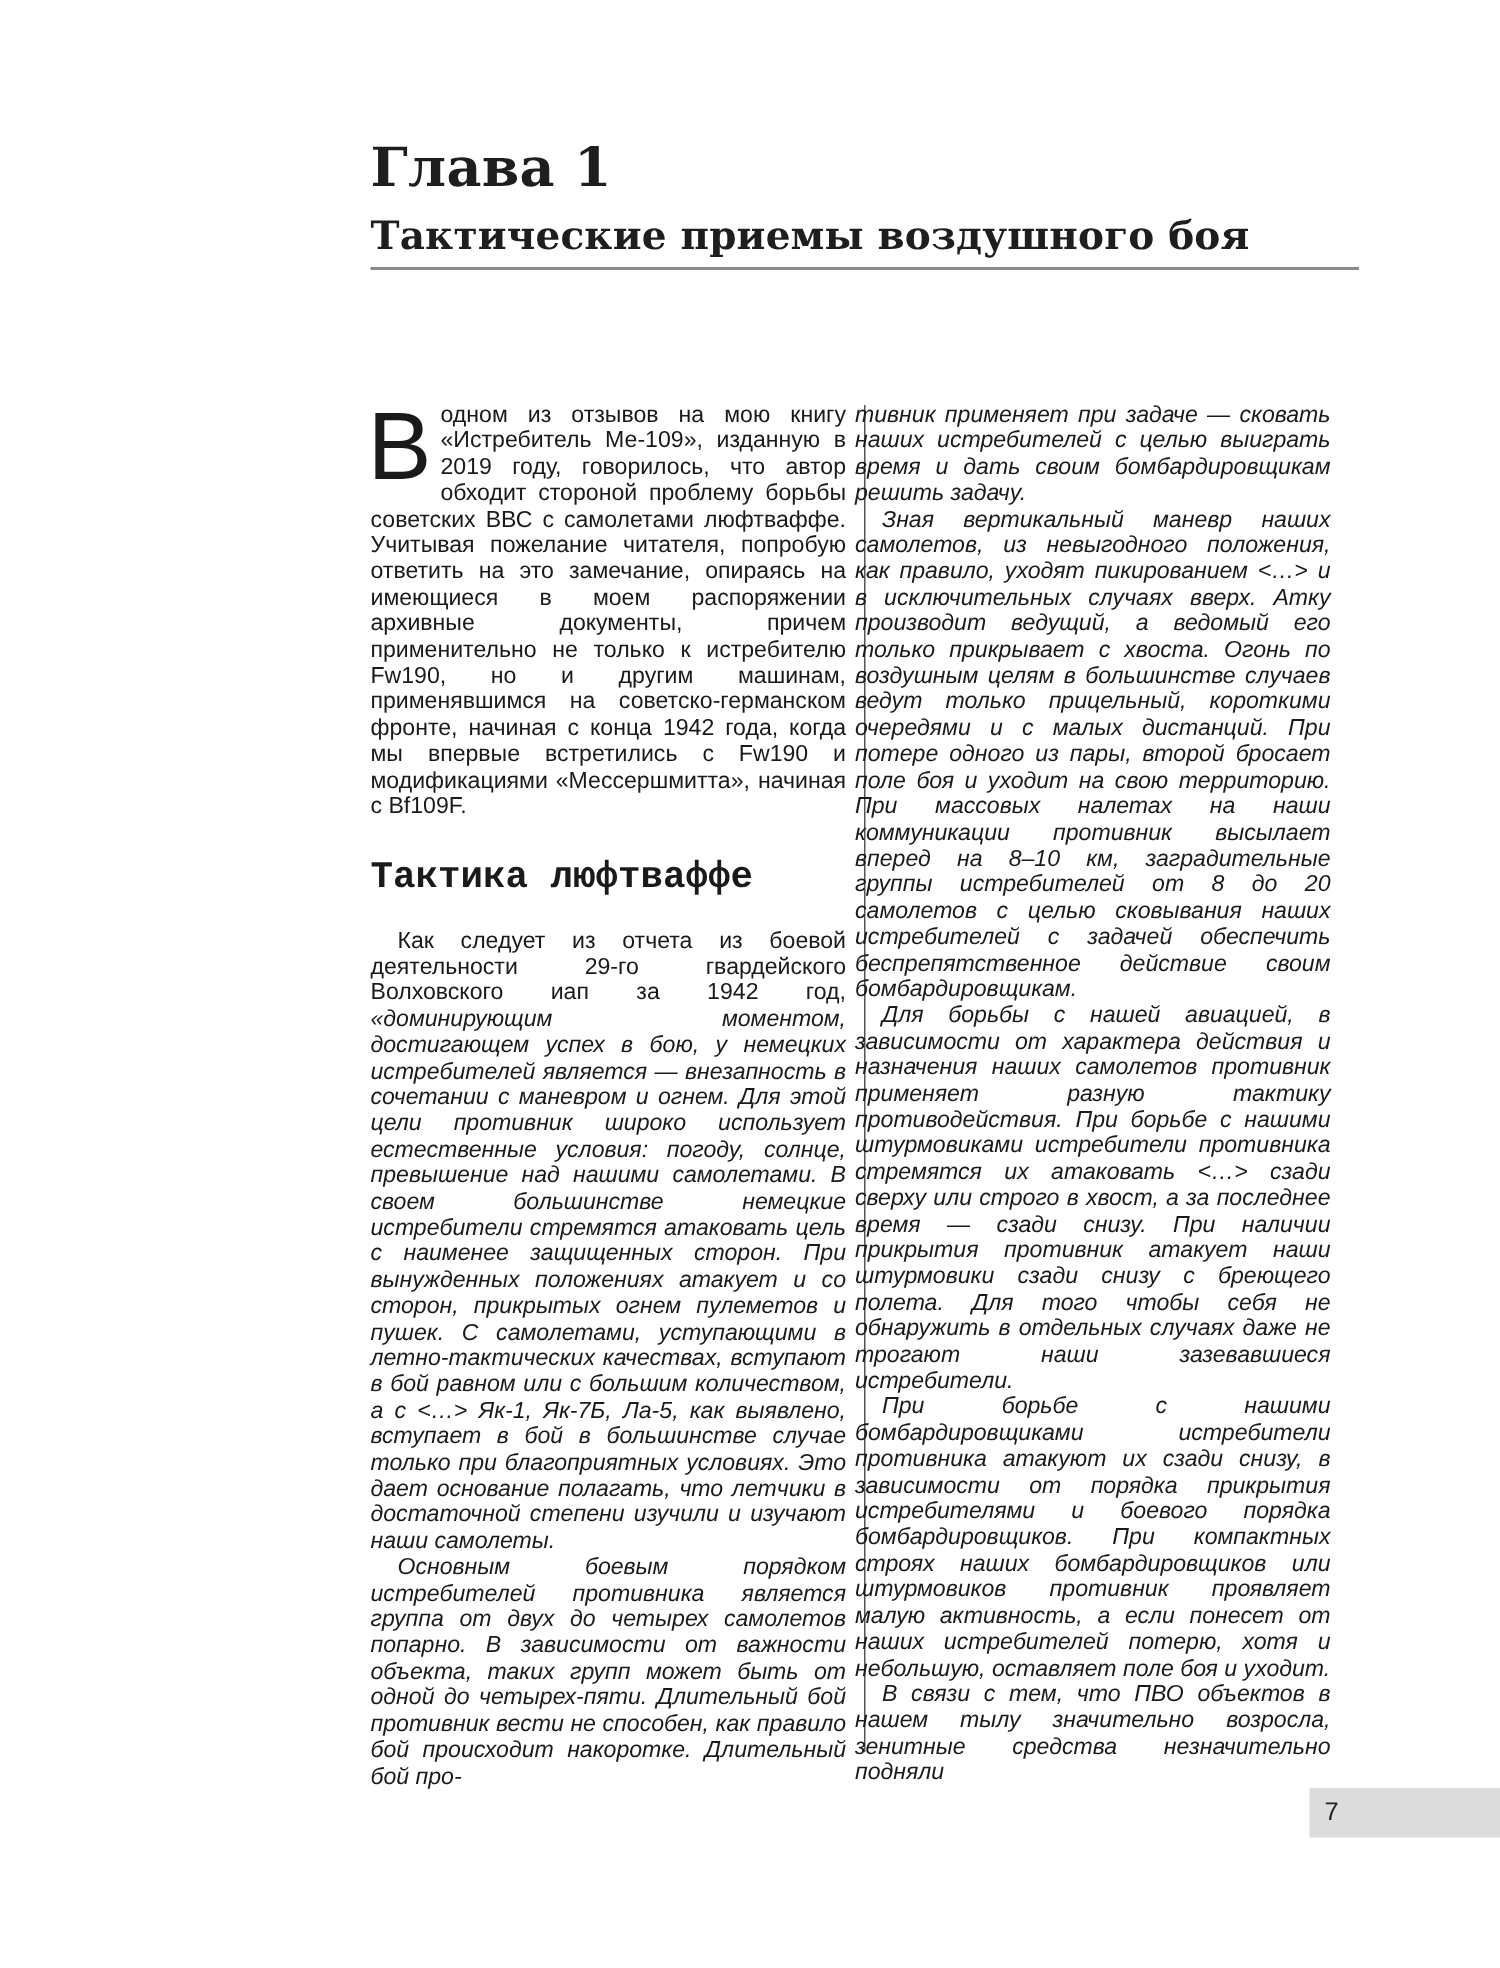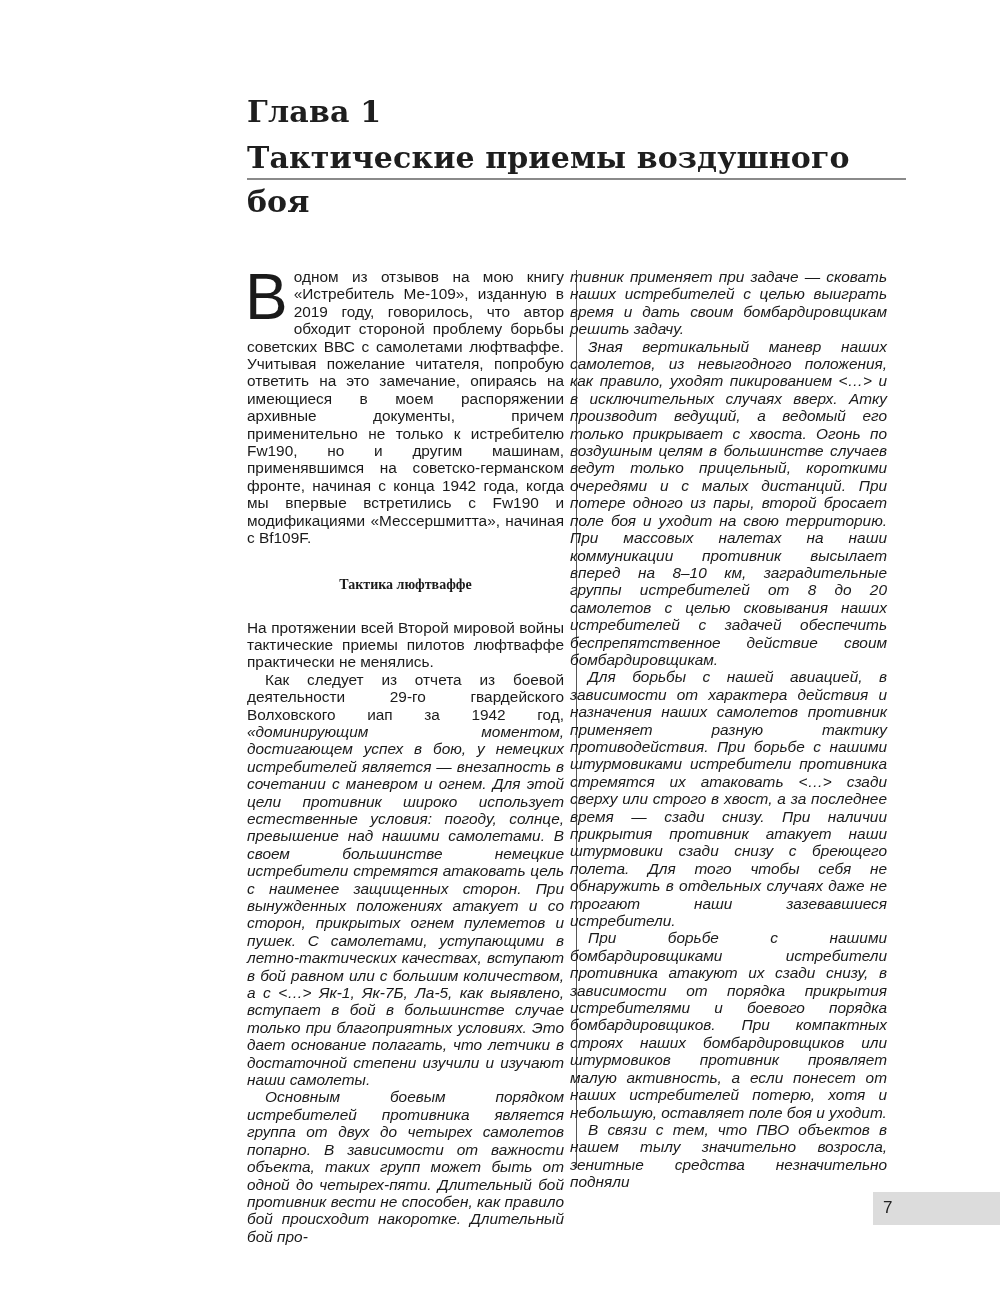--- a/index.html
+++ b/index.html
@@ -4,43 +4,43 @@
 <style>
   html, body { margin:0; padding:0; }
   body {
     width:1000px; height:1312px; background:#ffffff; position:relative; overflow:hidden;
     color:#1a1a1a;
   }
   .chapter {
     position:absolute; left:247px; top:92px; width:660px;
     font-family:"DejaVu Serif", serif; font-weight:bold; color:#1e1e1e;
   }
-  .chapter .num { font-size:30px; line-height:40px; letter-spacing:0.2px; }
-  .chapter .title { font-size:30px; line-height:44px; margin-top:4px; letter-spacing:0.1px; }
+  .chapter .num { font-size:36px; line-height:40px; letter-spacing:0.2px; }
+  .chapter .title { font-size:26px; line-height:44px; margin-top:4px; letter-spacing:0.1px; }
   .chapter-rule { position:absolute; left:247px; top:178px; width:659px; height:2px; background:#8a8a8a; }
 
   .col {
     position:absolute; top:268px; width:317px;
     font-family:"Liberation Sans", sans-serif; font-size:15.4px; line-height:17.4px;
     text-align:justify; hyphens:manual;
   }
   .col-left { left:247px; }
   .col-right { left:570px; }
   .col p { margin:0; }
   .col .ind { text-indent:18px; }
   .col em, .col .it { font-style:italic; }
   .divider { position:absolute; left:576px; top:270px; width:1px; height:898px; background:#555; }
 
   .dropcap {
     float:left; font-family:"Liberation Sans", sans-serif; font-size:64px; line-height:50px;
     margin:4px 6px 0 -2px; color:#1a1a1a;
   }
   .section-heading {
-    font-family:Liberation Serif, serif; font-weight:bold; font-size:14px;
-    line-height:24px; margin:26px 0 22px 0 !important; text-align:center;
+    font-family:Liberation Mono, monospace; font-weight:bold; font-size:25px;
+    line-height:24px; margin:26px 0 22px 0 !important; text-align:left;
   }
   .page-tab {
     position:absolute; left:873px; top:1192px; width:127px; height:33px; background:#dcdcdc;
   }
   .page-num {
     position:absolute; left:10px; top:6px; font-family:"Liberation Sans", sans-serif; font-size:17px; color:#222;
   }
 </style>
 </head>
 <body>
@@ -49,21 +49,20 @@
   <div class="num">Глава 1</div>
   <div class="title">Тактические приемы воздушного боя</div>
 </div>
 <div class="chapter-rule"></div>
 
 <div class="col col-left">
   <p>
     <span class="dropcap">В</span><span> одном из отзывов на мою книгу «Истребитель Ме-109», изданную в 2019 году, говорилось, что автор обходит стороной проблему борьбы советских ВВС с самолетами люфтваффе. Учитывая пожелание читателя, попробую ответить на это замечание, опираясь на имеющиеся в моем распоряжении архивные документы, причем применительно не только к истребителю Fw190, но и другим машинам, применявшимся на советско-германском фронте, начиная с конца 1942 года, когда мы впервые встретились с Fw190 и модификациями «Мессершмитта», начиная с Bf109F.</span>
   </p>
   <p class="section-heading">Тактика люфтваффе</p>
-  <p>На протяжении всей Второй мировой войны тактические приемы пилотов люфтваффе практически не менялись.</p>
   <p class="ind"><span>Как следует из отчета из боевой деятельности 29-го гвардейского Волховского иап за 1942 год, </span><span class="it">«доминирующим моментом, достигающем успех в бою, у немецких истребителей является — внезапность в сочетании с маневром и огнем. Для этой цели противник широко использует естественные условия: погоду, солнце, превышение над нашими самолетами. В своем большинстве немецкие истребители стремятся атаковать цель с наименее защищенных сторон. При вынужденных положениях атакует и со сторон, прикрытых огнем пулеметов и пушек. С самолетами, уступающими в летно-тактических качествах, вступают в бой равном или с большим количеством, а с &lt;…&gt; Як-1, Як-7Б, Ла-5, как выявлено, вступает в бой в большинстве случае только при благоприятных условиях. Это дает основание полагать, что летчики в достаточной степени изучили и изучают наши самолеты.</span></p>
   <p class="ind it">Основным боевым порядком истребителей противника является группа от двух до четырех самолетов попарно. В зависимости от важности объекта, таких групп может быть от одной до четырех-пяти. Длительный бой противник вести не способен, как правило бой происходит накоротке. Длительный бой про-</p>
 </div>
 
 <div class="divider"></div>
 
 <div class="col col-right">
   <p class="it">тивник применяет при задаче — сковать наших истребителей с целью выиграть время и дать своим бомбардировщикам решить задачу.</p>
   <p class="ind it">Зная вертикальный маневр наших самолетов, из невыгодного положения, как правило, уходят пикированием &lt;…&gt; и в исключительных случаях вверх. Атку производит ведущий, а ведомый его только прикрывает с хвоста. Огонь по воздушным целям в большинстве случаев ведут только прицельный, короткими очередями и с малых дистанций. При потере одного из пары, второй бросает поле боя и уходит на свою территорию. При массовых налетах на наши коммуникации противник высылает вперед на 8–10 км, заградительные группы истребителей от 8 до 20 самолетов с целью сковывания наших истребителей с задачей обеспечить беспрепятственное действие своим бомбардировщикам.</p>
   <p class="ind it">Для борьбы с нашей авиацией, в зависимости от характера действия и назначения наших самолетов противник применяет разную тактику противодействия. При борьбе с нашими штурмовиками истребители противника стремятся их атаковать &lt;…&gt; сзади сверху или строго в хвост, а за последнее время — сзади снизу. При наличии прикрытия противник атакует наши штурмовики сзади снизу с бреющего полета. Для того чтобы себя не обнаружить в отдельных случаях даже не трогают наши зазевавшиеся истребители.</p>

